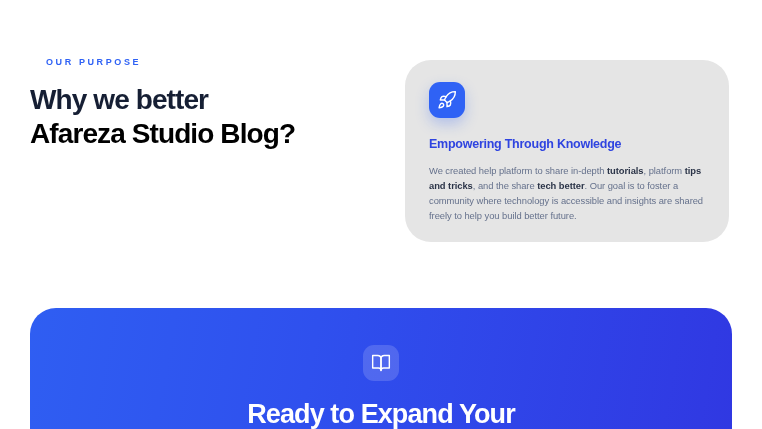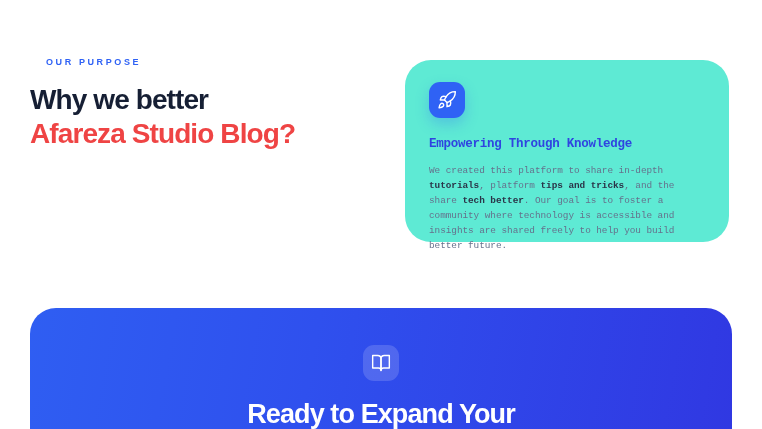--- a/index.html
+++ b/index.html
@@ -44,35 +44,34 @@
     line-height: 34px;
     font-weight: 700;
     letter-spacing: -0.9px;
   }
   .headline-line1 {
     display: block;
     color: #161f34;
   }
   .headline-line2 {
     display: block;
-    color: #ef4444;
+    color: #000000;
   }
 
   
   .knowledge-card {
     position: absolute;
     left: 405px;
     top: 60px;
     width: 324px;
     height: 182px;
-    background: #5eead4;
+    background: #e5e5e5;
     border-radius: 26px;
     box-sizing: border-box;
     padding: 22px 24px 20px 24px;
-    font-family: Liberation Mono, monospace;
   }
   .card-icon {
     width: 36px;
     height: 36px;
     border-radius: 11px;
     background: #2f62f5;
     display: flex;
     align-items: center;
     justify-content: center;
     box-shadow: 0 6px 14px rgba(47, 98, 245, 0.28);
@@ -150,21 +149,21 @@
   <section class="knowledge-card">
     <div class="card-icon">
       <svg width="20" height="20" viewBox="0 0 24 24" fill="none" stroke="#ffffff" stroke-width="1.7" stroke-linecap="round" stroke-linejoin="round" aria-hidden="true">
         <path d="M4.5 16.5c-1.5 1.26-2 5-2 5s3.74-.5 5-2c.71-.84.7-2.13-.09-2.91a2.18 2.18 0 0 0-2.91-.09z"></path>
         <path d="M12 15l-3-3a22 22 0 0 1 2-3.95A12.88 12.88 0 0 1 22 2c0 2.72-.78 7.5-6 11a22.35 22.35 0 0 1-4 2z"></path>
         <path d="M9 12H4s.55-3.03 2-4c1.62-1.08 5 0 5 0"></path>
         <path d="M12 15v5s3.03-.55 4-2c1.08-1.62 0-5 0-5"></path>
       </svg>
     </div>
     <h2 class="card-title">Empowering Through Knowledge</h2>
-    <p class="card-body"><span>We created this platform to share in-depth </span><b>tutorials</b><span>, platform </span><b>tips and tricks</b><span>, and the share </span><b>tech better</b><span>. Our goal is to foster a community where technology is accessible and insights are shared freely to help you build better future.</span></p>
+    <p class="card-body"><span>We created help platform to share in-depth </span><b>tutorials</b><span>, platform </span><b>tips and tricks</b><span>, and the share </span><b>tech better</b><span>. Our goal is to foster a community where technology is accessible and insights are shared freely to help you build better future.</span></p>
   </section>
 
   <section class="cta-band">
     <div class="cta-icon">
       <svg width="20" height="20" viewBox="0 0 24 24" fill="none" stroke="#ffffff" stroke-width="1.7" stroke-linecap="round" stroke-linejoin="round" aria-hidden="true">
         <path d="M2 3h6a4 4 0 0 1 4 4v14a3 3 0 0 0-3-3H2z"></path>
         <path d="M22 3h-6a4 4 0 0 0-4 4v14a3 3 0 0 1 3-3h7z"></path>
       </svg>
     </div>
     <h2 class="cta-title">Ready to Expand Your</h2>

